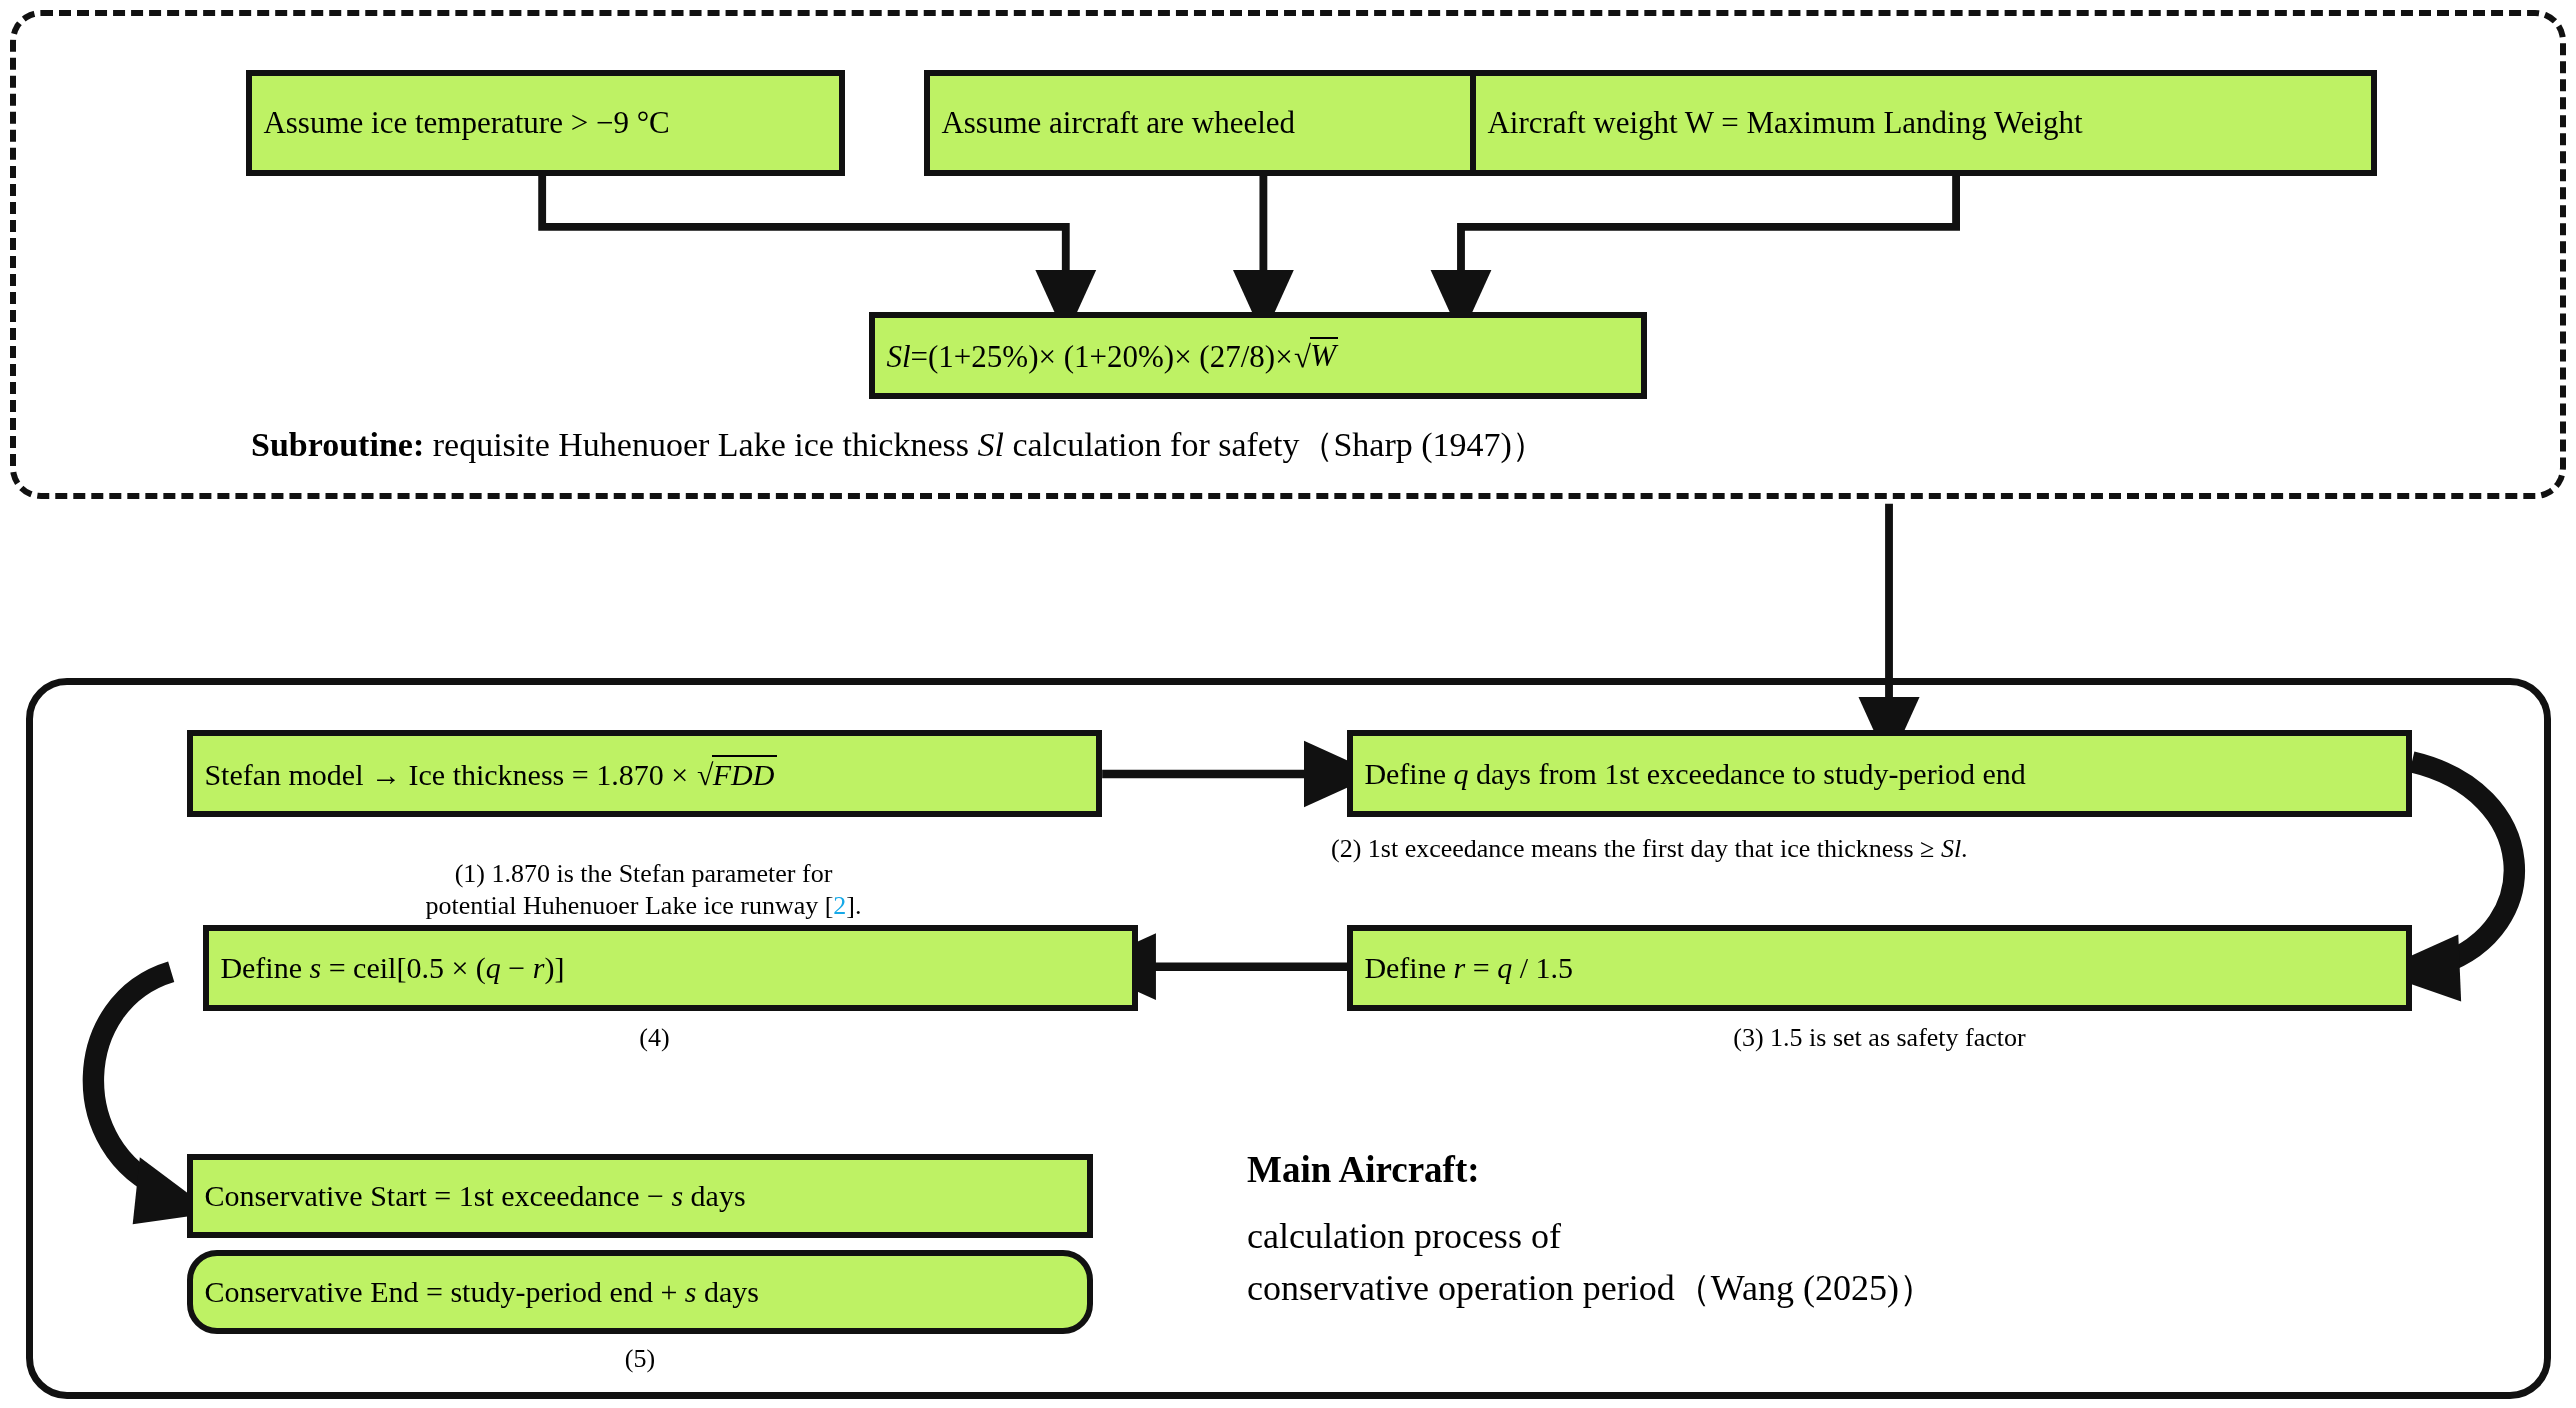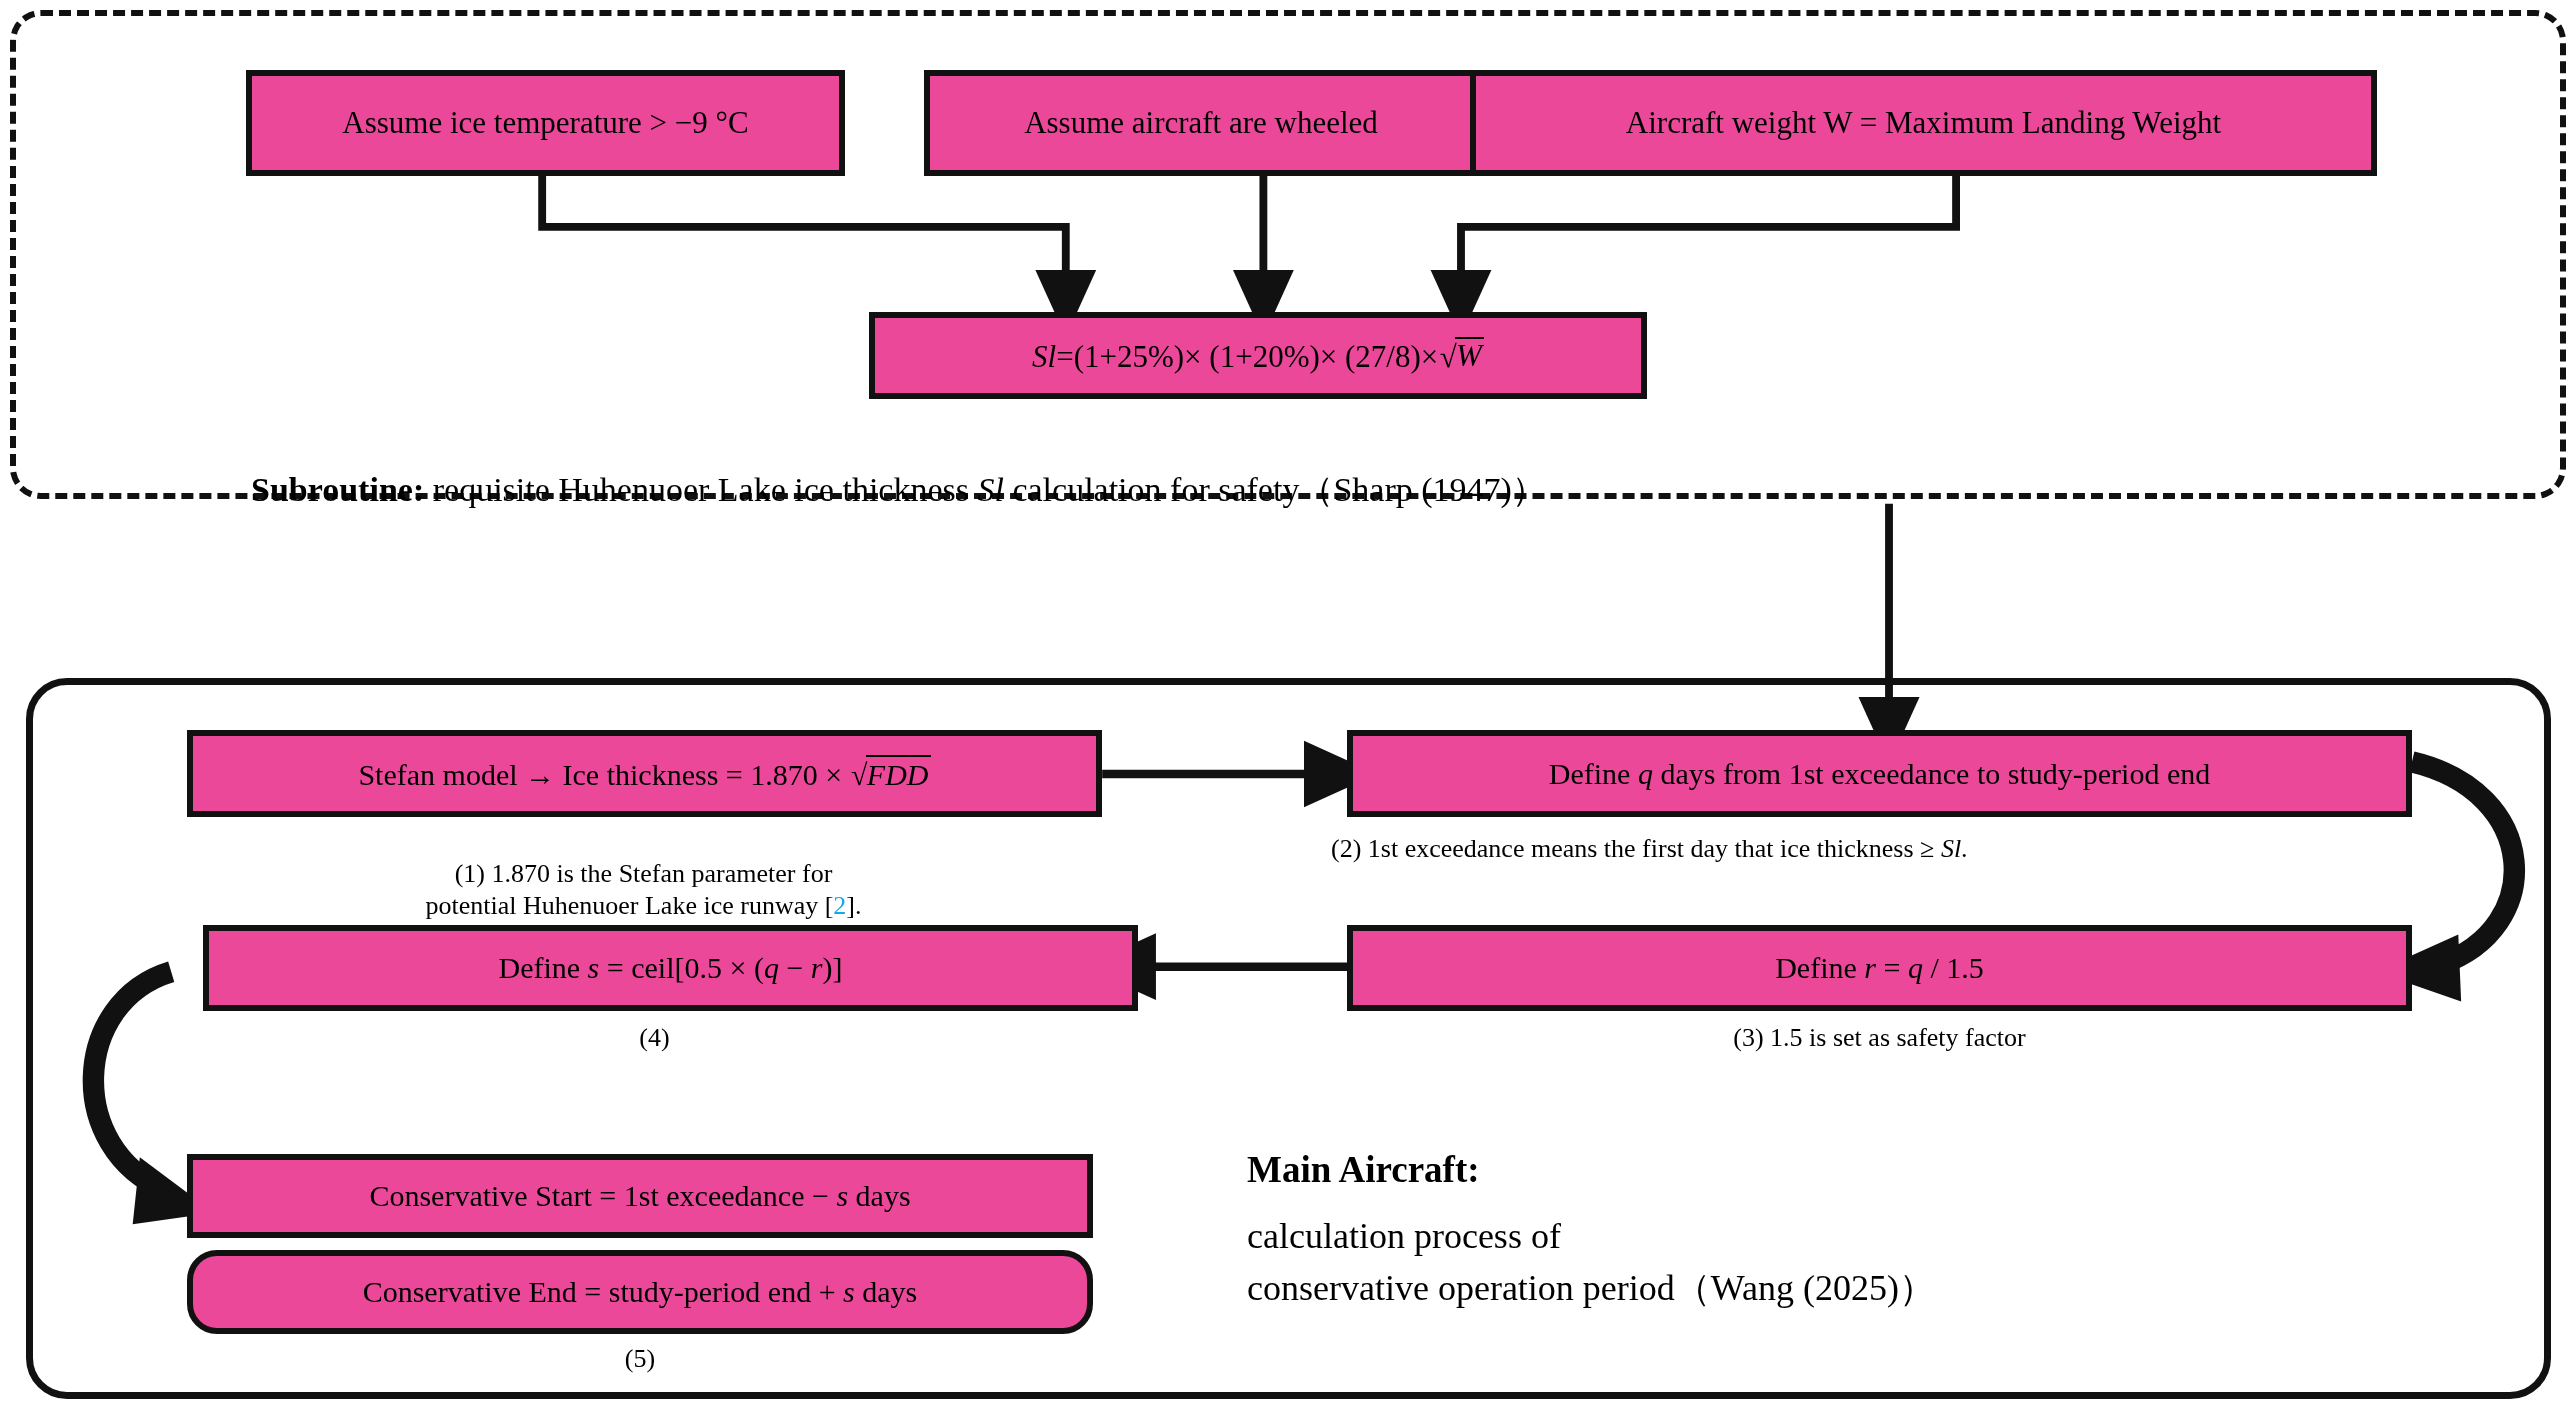--- a/index.html
+++ b/index.html
@@ -9,23 +9,23 @@
   .stage{position:absolute;inset:0;}
 
   
   .panel{position:absolute;box-sizing:border-box;}
   .panel-sub{left:10px;top:10px;width:2556px;height:489px;
              border:6.4px dashed #111;border-radius:31px;}
   .panel-main{left:26px;top:678px;width:2525px;height:721px;
               border:7.1px solid #111;border-radius:41px;}
 
   
-  .box{position:absolute;box-sizing:border-box;background:#ec4899;
+  .box{position:absolute;box-sizing:border-box;background:#bef264;
        border:6.4px solid #111;display:flex;align-items:center;
-       justify-content:center;text-align:center;line-height:1.12;
+       justify-content:flex-start;text-align:center;line-height:1.12;
        padding:0 11.4px;}
   .box .t{display:block;white-space:nowrap;}
   .fz42{font-size:30px;}
   .fz44{font-size:31px;}
   i,.it{font-style:italic;}
 
   
   .rad{display:inline-block;position:relative;padding-left:1.4px;}
   .rad > .rdx{display:inline-block;font-style:italic;
               border-top:2.1px solid #000;padding:0.7px 2.1px 0 0.7px;
@@ -93,21 +93,21 @@
   <div class="box fz44" style="left:1470px;top:70px;width:907px;height:106px;">
     <span class="t">Aircraft weight W = Maximum Landing Weight</span>
   </div>
 
   <div class="box fz44" style="left:869px;top:312px;width:778px;height:87px;">
     <span class="t">
       <i>Sl</i><span>=(1+25%)× (1+20%)× (27/8)×</span><span class="rad">√<span class="rdx">W</span></span>
     </span>
   </div>
 
-  <div class="cap" style="left:251px;top:425px;margin-top:45px;">
+  <div class="cap" style="left:251px;top:425px;">
     <b>Subroutine:</b><span> requisite Huhenuoer Lake ice thickness </span><i>Sl</i><span> calculation for safety（Sharp (1947)）</span>
   </div>
 
   <div class="panel panel-main"></div>
 
   <div class="box fz42" style="left:187px;top:730px;width:915px;height:87px;">
     <span class="t">
       <span>Stefan model → Ice thickness = 1.870 × </span><span class="rad">√<span class="rdx">FDD</span></span>
     </span>
   </div>

